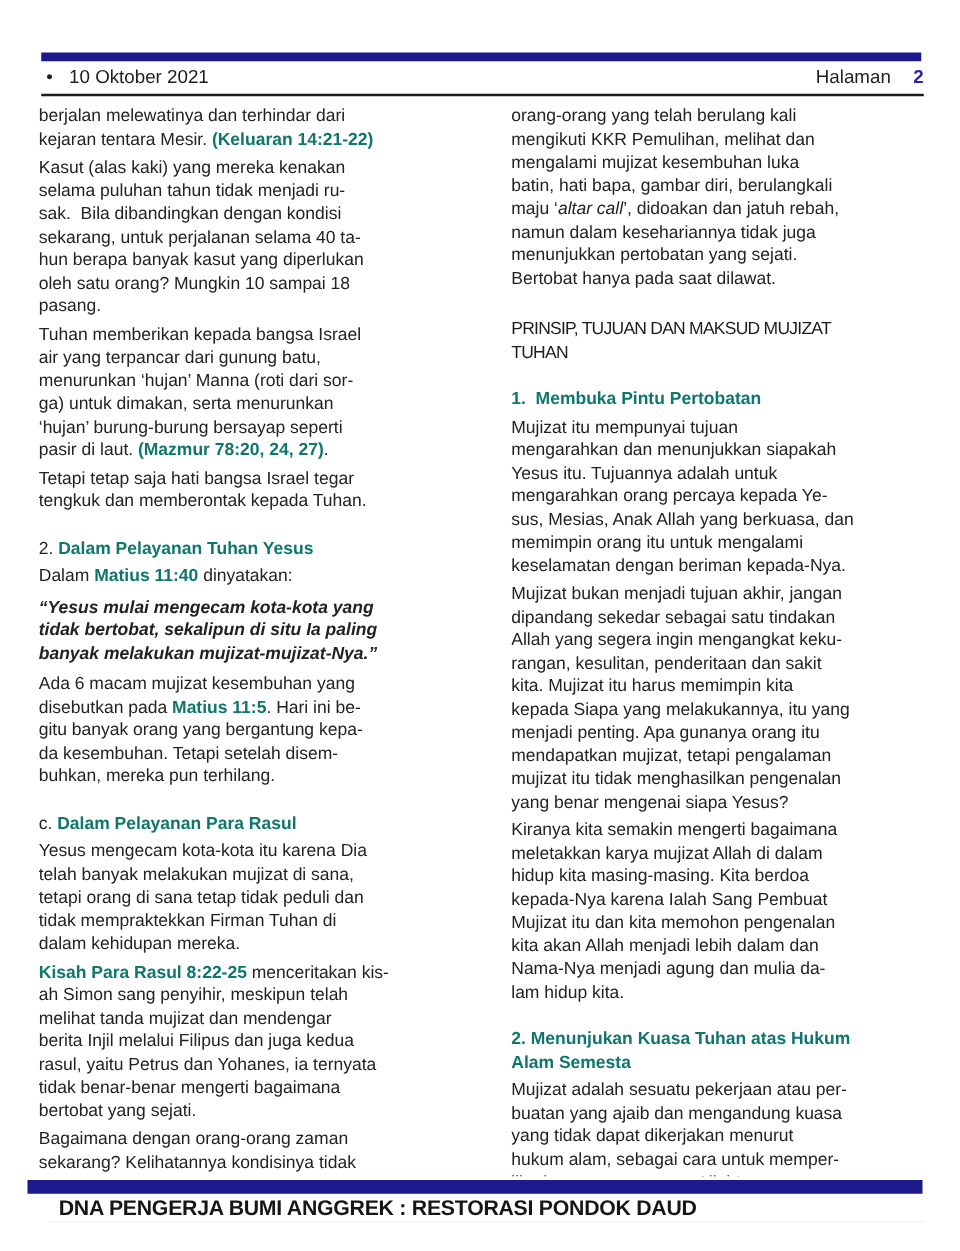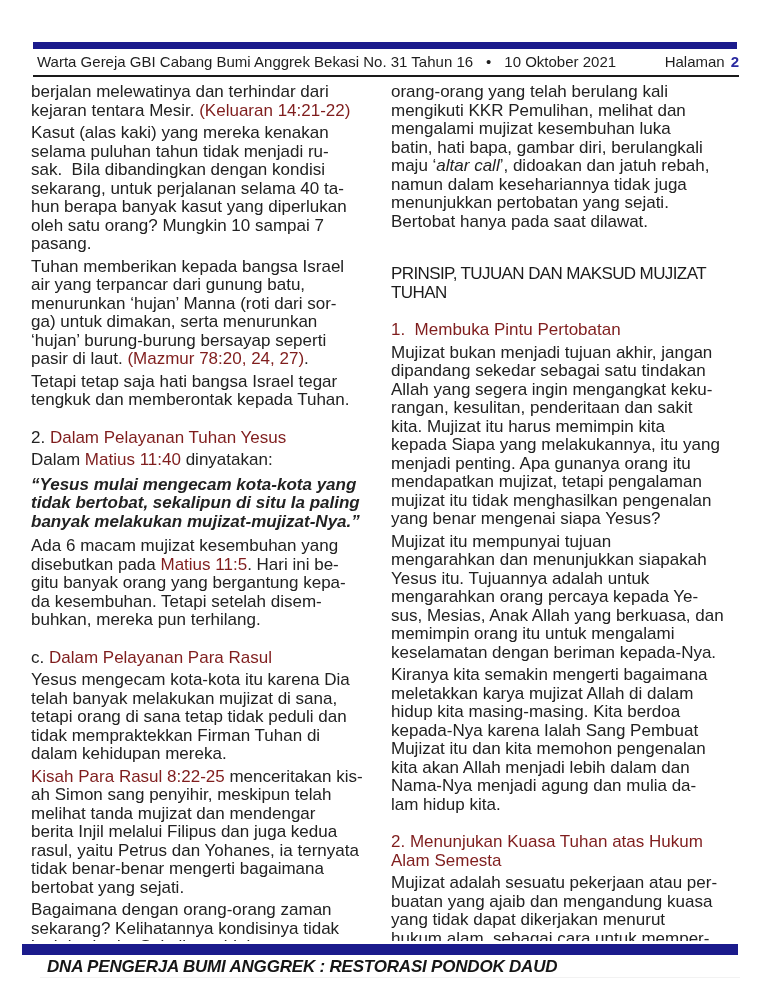--- a/index.html
+++ b/index.html
@@ -12,77 +12,76 @@
     color:#222222;
   }
   
   .topbar{position:absolute;left:33px;top:42px;width:704px;height:7px;}
   .header-line{
     position:absolute;left:37px;top:51px;width:702px;height:21px;
     display:flex;align-items:center;justify-content:space-between;
     font-size:15px;color:#1e1e1e;white-space:nowrap;
   }
   .header-left{display:flex;align-items:center;gap:13px;}
-  .header-right{display:flex;align-items:flex-end;gap:6px;}
+  .header-right{display:flex;align-items:flex-end;gap:18px;}
   .page-number{font-weight:bold;}
   .header-rule{position:absolute;left:33px;top:75px;width:706px;height:2px;background:#1a1a1a;}
   
   .column{position:absolute;top:83px;overflow:hidden;}
   #col-left{left:31px;width:349px;height:858px;}
-  #col-right{left:391px;width:352px;height:858px;}
+  #col-right{left:409px;width:352px;height:858px;}
   .block{
     margin:0 0 4px 0;
-    font-size:17px;line-height:18.5px;
+    font-size:14px;line-height:18.5px;
     white-space:pre-wrap;
     color:#222222;
   }
-  .block b{font-weight:normal;color:#7f1d1d;}
+  .block b{font-weight:bold;color:#0f766e;}
   .block i{font-style:italic;}
   .quote{font-style:italic;margin-top:6px;margin-bottom:6px;font-weight:bold;}
   .h{margin-top:19px;}
   .h-caps{letter-spacing:-0.6px;color:#1c1c1c;}
   
   .footer-bar{position:absolute;left:22px;top:944px;width:716px;height:11px;}
   .footer-text{
     position:absolute;left:47px;top:957px;
     font-size:17px;font-weight:bold;letter-spacing:-0.2px;
-    color:#161616;white-space:nowrap;font-style:italic;
+    color:#161616;white-space:nowrap;
   }
   .faint-rule{position:absolute;left:40px;top:977px;width:700px;height:1px;background:#f2f2f2;}
 </style>
 </head>
 <body>
 
 <div id="page">
 
   <div class="topbar" style="background: rgb(27, 27, 140);"></div>
 
   <div class="header-line">
     <div class="header-left">
-      <span>Warta Gereja GBI Cabang Bumi Anggrek Bekasi No. 31  Tahun 16</span>
       <span>•</span>
       <span>10 Oktober 2021</span>
     </div>
     <div class="header-right">
       <span>Halaman</span>
       <span class="page-number" style="color: rgb(42, 42, 160);">2</span>
     </div>
   </div>
 
   <div class="header-rule"></div>
 
   <div id="col-left" class="column">
       <p class="block p">berjalan melewatinya dan terhindar dari
 kejaran tentara Mesir. <b>(Keluaran 14:21-22)</b></p>
       <p class="block p">Kasut (alas kaki) yang mereka kenakan
 selama puluhan tahun tidak menjadi ru-
 sak.  Bila dibandingkan dengan kondisi
 sekarang, untuk perjalanan selama 40 ta-
 hun berapa banyak kasut yang diperlukan
-oleh satu orang? Mungkin 10 sampai 7
+oleh satu orang? Mungkin 10 sampai 18
 pasang.</p>
       <p class="block p">Tuhan memberikan kepada bangsa Israel
 air yang terpancar dari gunung batu,
 menurunkan ‘hujan’ Manna (roti dari sor-
 ga) untuk dimakan, serta menurunkan
 ‘hujan’ burung-burung bersayap seperti
 pasir di laut. <b>(Mazmur 78:20, 24, 27)</b>.</p>
       <p class="block p">Tetapi tetap saja hati bangsa Israel tegar
 tengkuk dan memberontak kepada Tuhan.</p>
       <p class="block h">2. <b>Dalam Pelayanan Tuhan Yesus</b></p>
@@ -116,40 +115,40 @@
 
   <div id="col-right" class="column">
       <p class="block p">orang-orang yang telah berulang kali
 mengikuti KKR Pemulihan, melihat dan
 mengalami mujizat kesembuhan luka
 batin, hati bapa, gambar diri, berulangkali
 maju ‘<i>altar call</i>’, didoakan dan jatuh rebah,
 namun dalam kesehariannya tidak juga
 menunjukkan pertobatan yang sejati.
 Bertobat hanya pada saat dilawat.</p>
-      <p class="block h-caps" style="margin-top: 34px;">PRINSIP, TUJUAN DAN MAKSUD MUJIZAT
+      <p class="block h-caps" style="margin-top: 22px;">PRINSIP, TUJUAN DAN MAKSUD MUJIZAT
 TUHAN</p>
       <p class="block h"><b>1.  Membuka Pintu Pertobatan</b></p>
+      <p class="block p">Mujizat itu mempunyai tujuan
+mengarahkan dan menunjukkan siapakah
+Yesus itu. Tujuannya adalah untuk
+mengarahkan orang percaya kepada Ye-
+sus, Mesias, Anak Allah yang berkuasa, dan
+memimpin orang itu untuk mengalami
+keselamatan dengan beriman kepada-Nya.</p>
       <p class="block p">Mujizat bukan menjadi tujuan akhir, jangan
 dipandang sekedar sebagai satu tindakan
 Allah yang segera ingin mengangkat keku-
 rangan, kesulitan, penderitaan dan sakit
 kita. Mujizat itu harus memimpin kita
 kepada Siapa yang melakukannya, itu yang
 menjadi penting. Apa gunanya orang itu
 mendapatkan mujizat, tetapi pengalaman
 mujizat itu tidak menghasilkan pengenalan
 yang benar mengenai siapa Yesus?</p>
-      <p class="block p">Mujizat itu mempunyai tujuan
-mengarahkan dan menunjukkan siapakah
-Yesus itu. Tujuannya adalah untuk
-mengarahkan orang percaya kepada Ye-
-sus, Mesias, Anak Allah yang berkuasa, dan
-memimpin orang itu untuk mengalami
-keselamatan dengan beriman kepada-Nya.</p>
       <p class="block p">Kiranya kita semakin mengerti bagaimana
 meletakkan karya mujizat Allah di dalam
 hidup kita masing-masing. Kita berdoa
 kepada-Nya karena Ialah Sang Pembuat
 Mujizat itu dan kita memohon pengenalan
 kita akan Allah menjadi lebih dalam dan
 Nama-Nya menjadi agung dan mulia da-
 lam hidup kita.</p>
       <p class="block h"><b>2. Menunjukan Kuasa Tuhan atas Hukum
 Alam Semesta</b></p>

